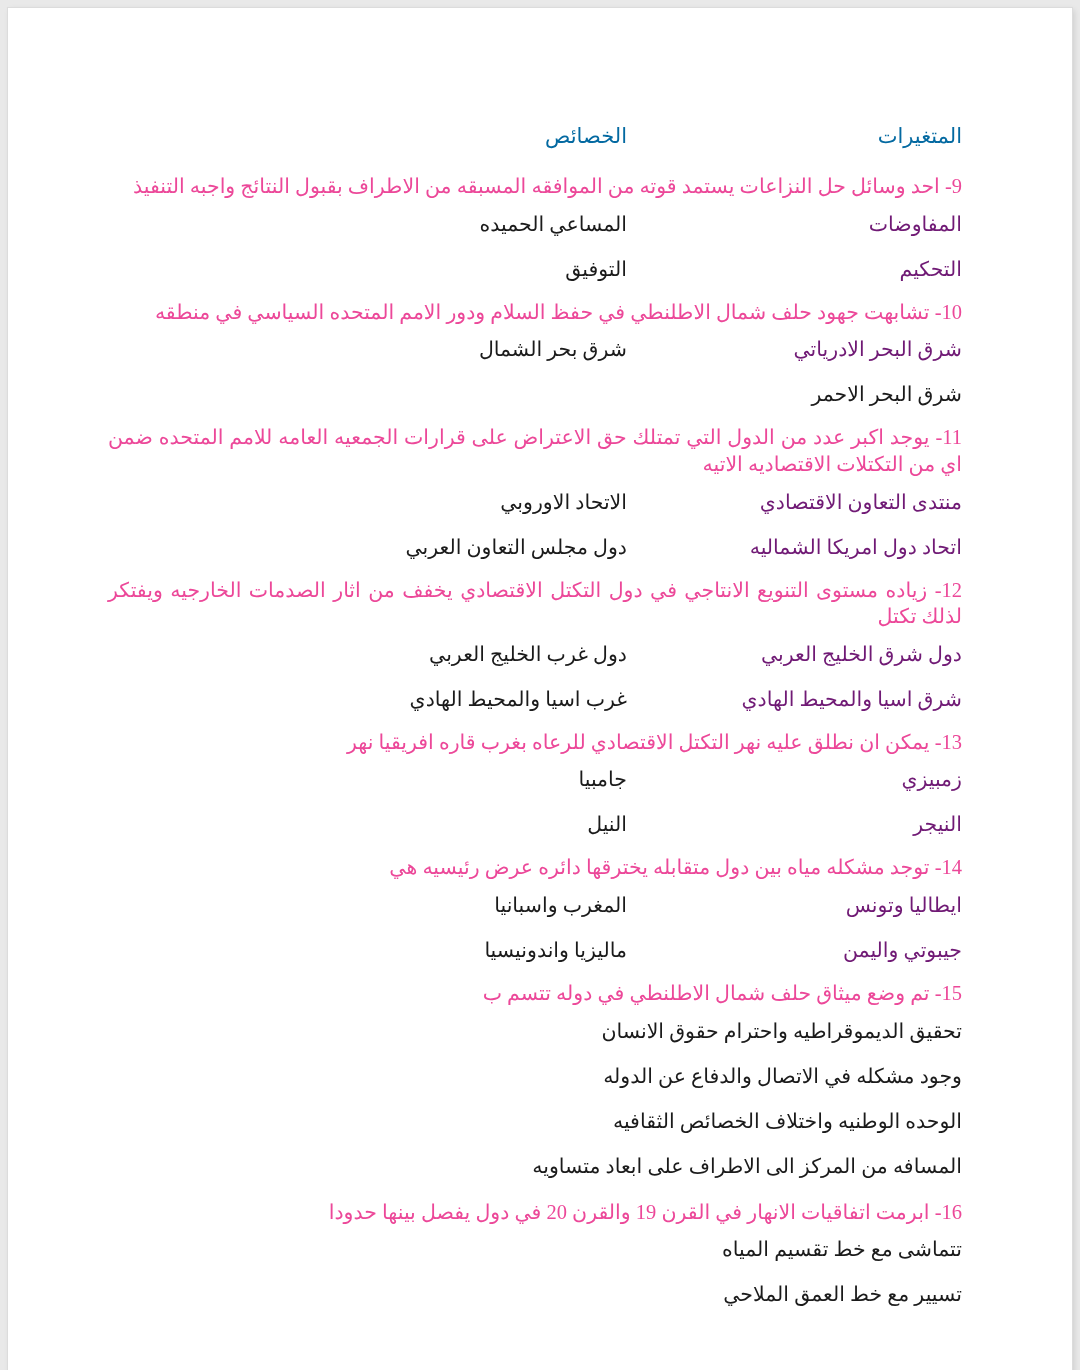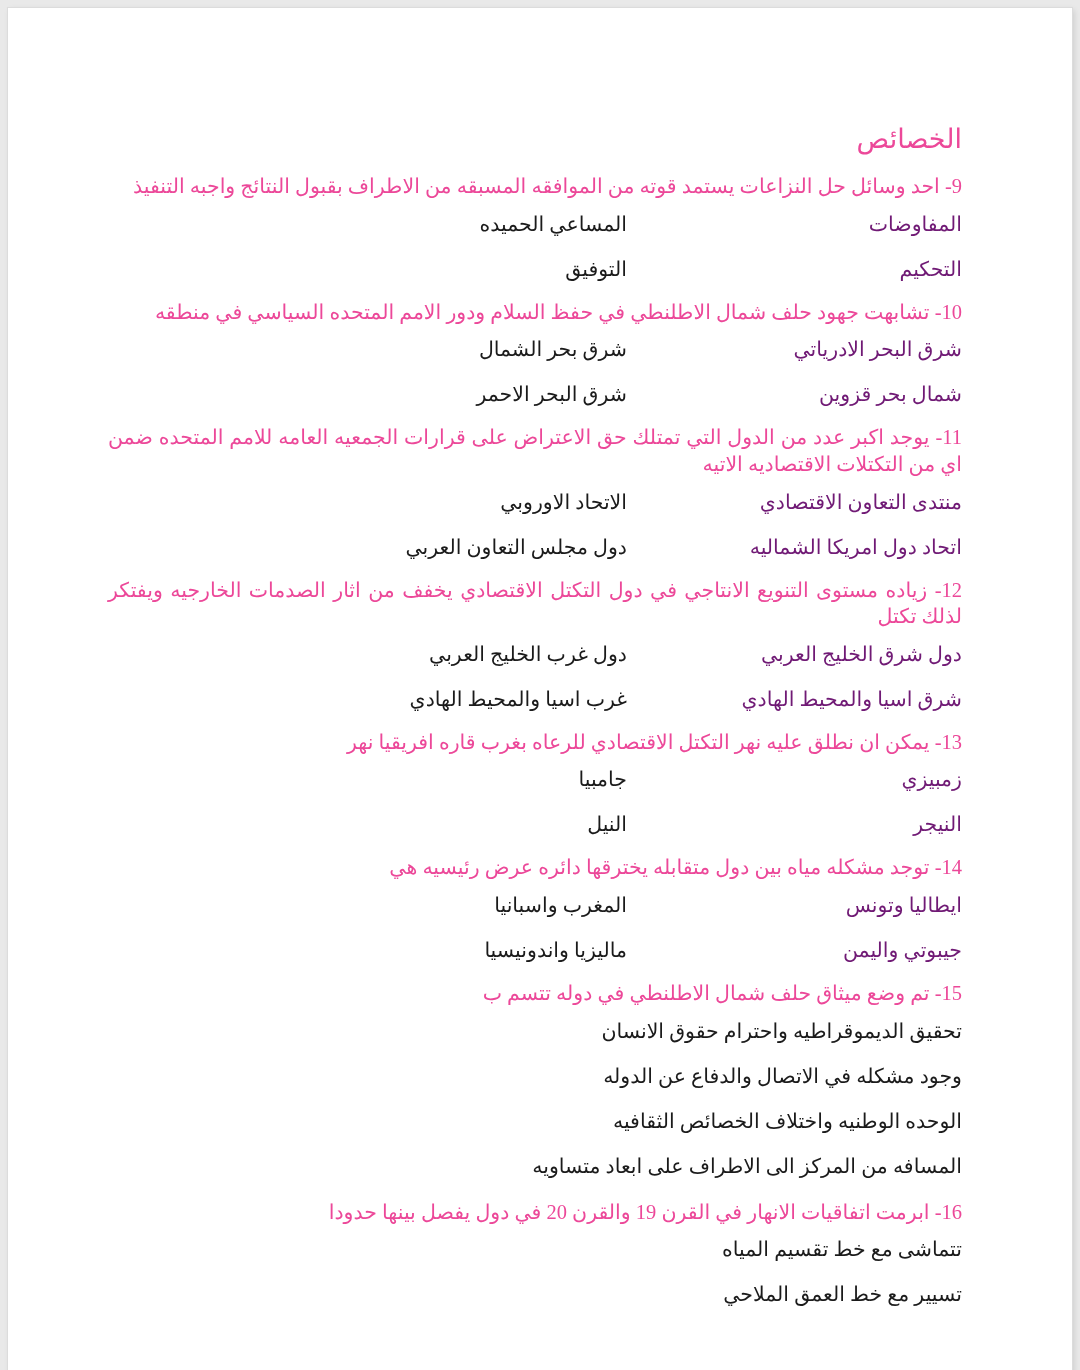--- a/index.html
+++ b/index.html
@@ -31,23 +31,23 @@
     position: absolute;
     right: 110px;
     left: 100px;
     top: 118px;
     direction: rtl;
     text-align: right;
   }
 
   
   .line {
-    font-size: 27px;
+    font-size: 21px;
     line-height: 1.0;
-    color: #ec4899;
+    color: #0369a1;
     white-space: nowrap;
   }
 
   
   .header-row {
     display: flex;
     flex-direction: row;
     align-items: baseline;
     margin-bottom: 21px;
     height: 26px;
@@ -121,20 +121,21 @@
 
   .indent-q13 { padding-right: 0; }
 </style>
 </head>
 <body>
 
 <div id="page-sheet">
   <div id="doc-body">
 
     <div class="header-row">
+      <div class="col-a line">المتغيرات</div>
       <div class="col-b line">الخصائص</div>
     </div>
 
     <div class="blockgroup">
       <div class="question wide">9- احد وسائل حل النزاعات يستمد قوته من الموافقه المسبقه من الاطراف بقبول النتائج واجبه التنفيذ</div>
       <div class="opt-row">
         <div class="opt-a">المفاوضات</div>
         <div class="opt-b">المساعي الحميده</div>
       </div>
       <div class="opt-row">
@@ -143,21 +144,20 @@
       </div>
     </div>
 
     <div class="blockgroup">
       <div class="question wide">10- تشابهت جهود حلف شمال الاطلنطي في حفظ السلام ودور الامم المتحده السياسي في منطقه</div>
       <div class="opt-row">
         <div class="opt-a">شرق البحر الادرياتي</div>
         <div class="opt-b">شرق بحر الشمال</div>
       </div>
       <div class="opt-row">
-        <div class="opt-a">شمال بحر قزوين</div>
         <div class="opt-b">شرق البحر الاحمر</div>
       </div>
     </div>
 
     <div class="blockgroup">
       <div class="question wide">11- يوجد اكبر عدد من الدول التي تمتلك حق الاعتراض على قرارات الجمعيه العامه للامم المتحده ضمن اي من التكتلات الاقتصاديه الاتيه</div>
       <div class="opt-row">
         <div class="opt-a">منتدى التعاون الاقتصادي</div>
         <div class="opt-b">الاتحاد الاوروبي</div>
       </div>

